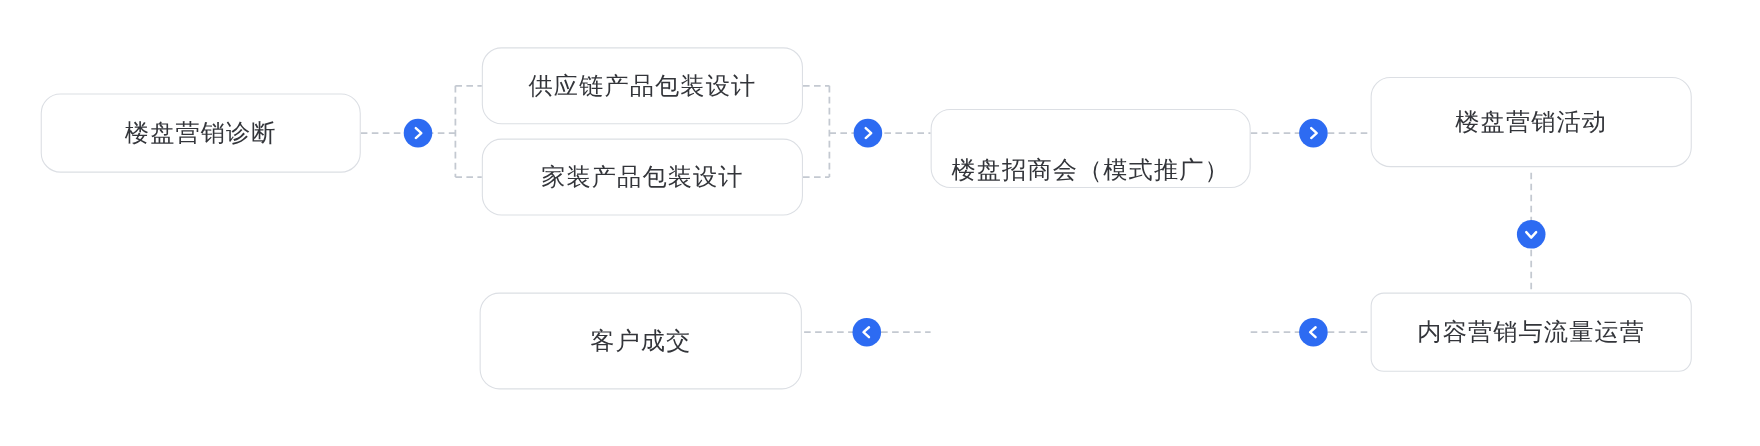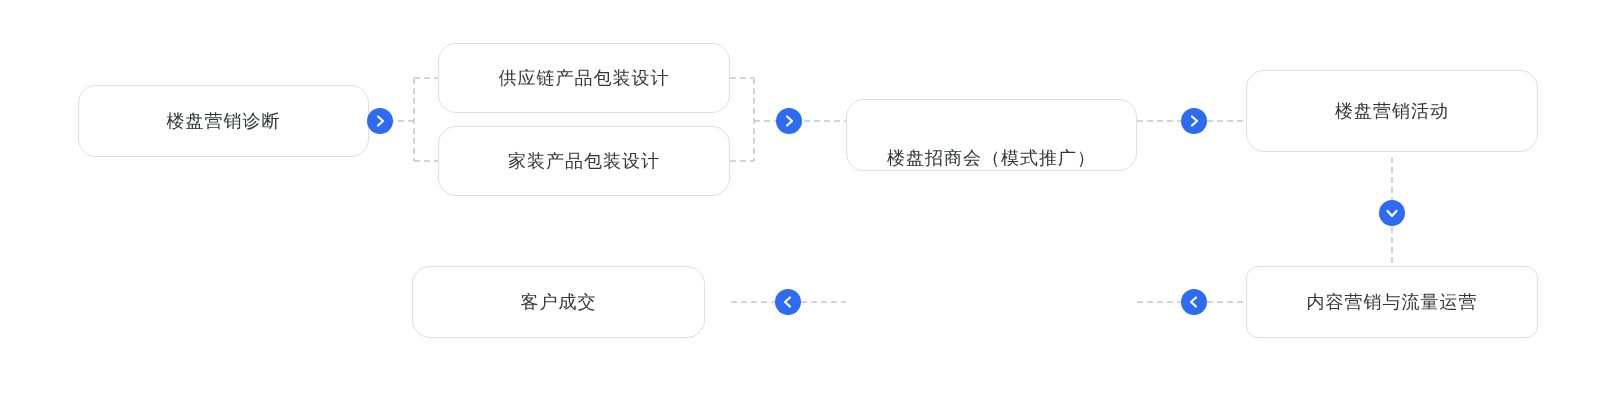--- a/index.html
+++ b/index.html
@@ -22,45 +22,45 @@
   .node{
     position:absolute;
     background:var(--node-bg);
     border:1px solid var(--border);
     border-radius:18px;
     display:flex;align-items:center;justify-content:center;
     box-sizing:border-box;
   }
   .node .label{
     color:var(--text);
-    font-size:18px;
+    font-size:22px;
     letter-spacing:1px;
     white-space:nowrap;
   }
   .arrow{
     position:absolute;
     width:26px;height:26px;
     margin-left:-13px;margin-top:-13px; 
     background:var(--accent);
     border-radius:50%;
     display:flex;align-items:center;justify-content:center;
   }
   .arrow svg{display:block;}
   .arrow.down svg{transform:rotate(90deg);}
   .arrow.left svg{transform:rotate(180deg);}
 
   
-  #node-diagnosis   {left:37px;  top:85px;  width:291px; height:72px;margin-left:41px;}
+  #node-diagnosis   {left:37px;  top:85px;  width:291px; height:72px;}
   #node-supply      {left:438px; top:43px;  width:292px; height:70px;}
   #node-homedecor   {left:438px; top:126px; width:292px; height:70px;}
   #node-conference  {left:846px; top:99px;  width:291px; height:72px;align-items:flex-end;}
   #node-activity    {left:1246px;top:70px;  width:292px; height:82px;}
   #node-contentops  {left:1246px;top:266px; width:292px; height:72px;border-radius:12px;}
   #node-leads       {left:846px; top:266px; width:291px; height:72px;}
-  #node-deal        {left:412px; top:266px; width:293px; height:72px;}
+  #node-deal        {left:436px; top:266px; width:293px; height:88px;}
 
   #arrow-1{left:380px; top:121px;}
   #arrow-2{left:789px; top:121px;}
   #arrow-3{left:1194px;top:121px;}
   #arrow-4{left:1392px;top:213px;}
   #arrow-5{left:1194px;top:302px;}
   #arrow-6{left:788px; top:302px;}
 </style>
 </head>
 <body>

